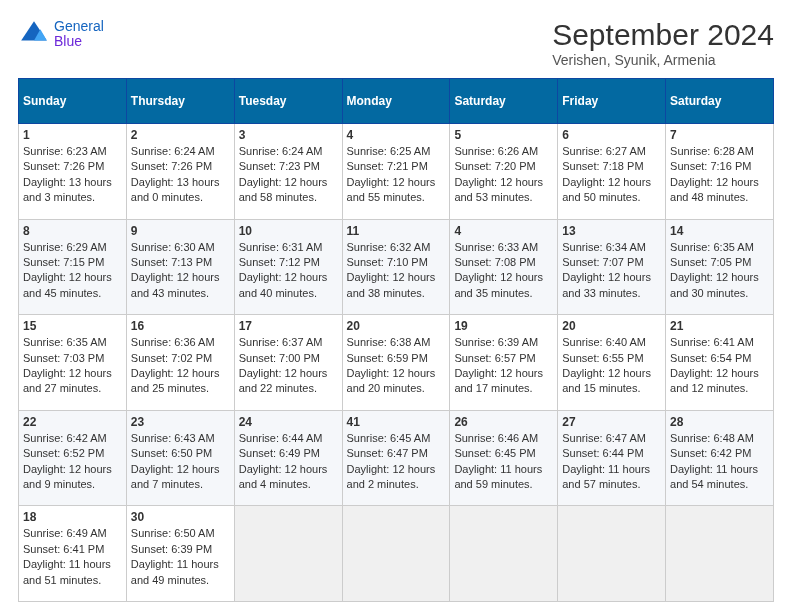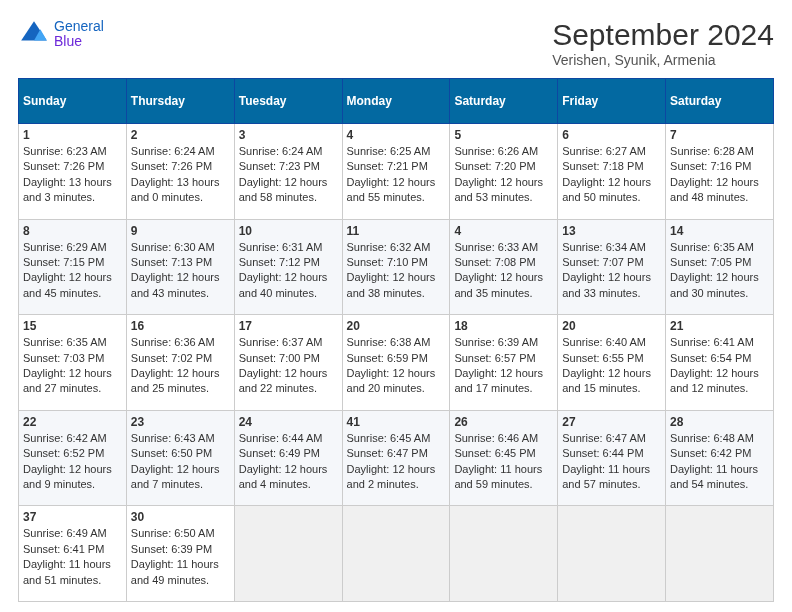--- a/index.html
+++ b/index.html
@@ -290,21 +290,21 @@
           <td>
         <span class="day-num">20</span>
         <div class="cell-info">
           Sunrise: 6:38 AM<br>
           Sunset: 6:59 PM<br>
           Daylight: 12 hours<br>
           and 20 minutes.
         </div>
       </td>
           <td>
-        <span class="day-num">18</span>
+        <span class="day-num">19</span>
         <div class="cell-info">
           Sunrise: 6:39 AM<br>
           Sunset: 6:57 PM<br>
           Daylight: 12 hours<br>
           and 17 minutes.
         </div>
       </td>
           <td>
         <span class="day-num">20</span>
         <div class="cell-info">
@@ -384,21 +384,21 @@
         <div class="cell-info">
           Sunrise: 6:48 AM<br>
           Sunset: 6:42 PM<br>
           Daylight: 11 hours<br>
           and 54 minutes.
         </div>
       </td>
         </tr>
         <tr>
           <td>
-        <span class="day-num">37</span>
+        <span class="day-num">18</span>
         <div class="cell-info">
           Sunrise: 6:49 AM<br>
           Sunset: 6:41 PM<br>
           Daylight: 11 hours<br>
           and 51 minutes.
         </div>
       </td>
           <td>
         <span class="day-num">30</span>
         <div class="cell-info">

